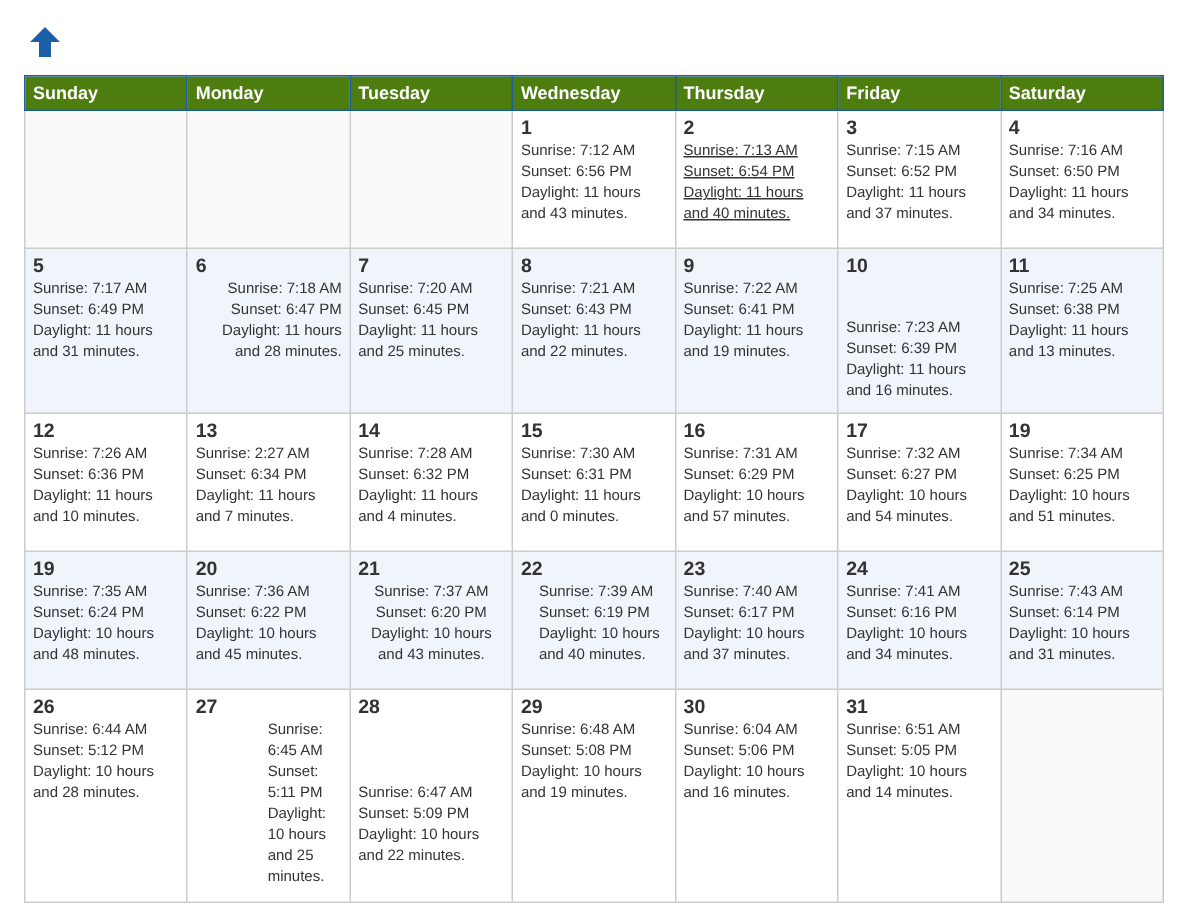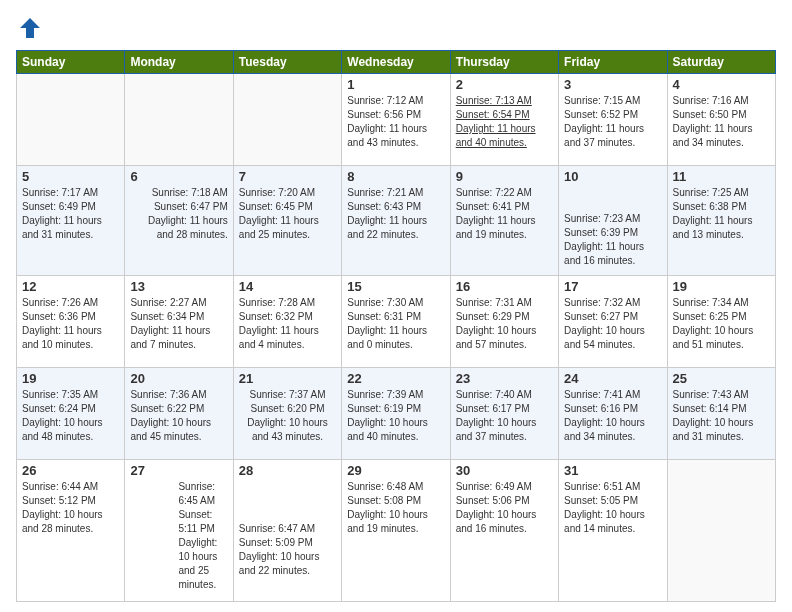--- a/index.html
+++ b/index.html
@@ -278,21 +278,21 @@
           </td>
           <td>
             <span class="day-number">21</span>
             <div class="day-info" style="white-space: pre-line; text-align: center;">Sunrise: 7:37 AM
 Sunset: 6:20 PM
 Daylight: 10 hours
 and 43 minutes.</div>
           </td>
           <td>
             <span class="day-number">22</span>
-            <div class="day-info" style="white-space: pre-line;">Sunrise: 7:39 AM
+            <div class="day-info" style="white-space: pre-line; margin-left: 12px;">Sunrise: 7:39 AM
 Sunset: 6:19 PM
 Daylight: 10 hours
 and 40 minutes.</div>
           </td>
           <td>
             <span class="day-number">23</span>
             <div class="day-info" style="white-space: pre-line;">Sunrise: 7:40 AM
 Sunset: 6:17 PM
 Daylight: 10 hours
 and 37 minutes.</div>
@@ -336,21 +336,21 @@
           </td>
           <td>
             <span class="day-number">29</span>
             <div class="day-info" style="white-space: pre-line;">Sunrise: 6:48 AM
 Sunset: 5:08 PM
 Daylight: 10 hours
 and 19 minutes.</div>
           </td>
           <td>
             <span class="day-number">30</span>
-            <div class="day-info" style="white-space: pre-line;">Sunrise: 6:49 AM
+            <div class="day-info" style="white-space: pre-line;">Sunrise: 6:04 AM
 Sunset: 5:06 PM
 Daylight: 10 hours
 and 16 minutes.</div>
           </td>
           <td>
             <span class="day-number">31</span>
             <div class="day-info" style="white-space: pre-line;">Sunrise: 6:51 AM
 Sunset: 5:05 PM
 Daylight: 10 hours
 and 14 minutes.</div>

